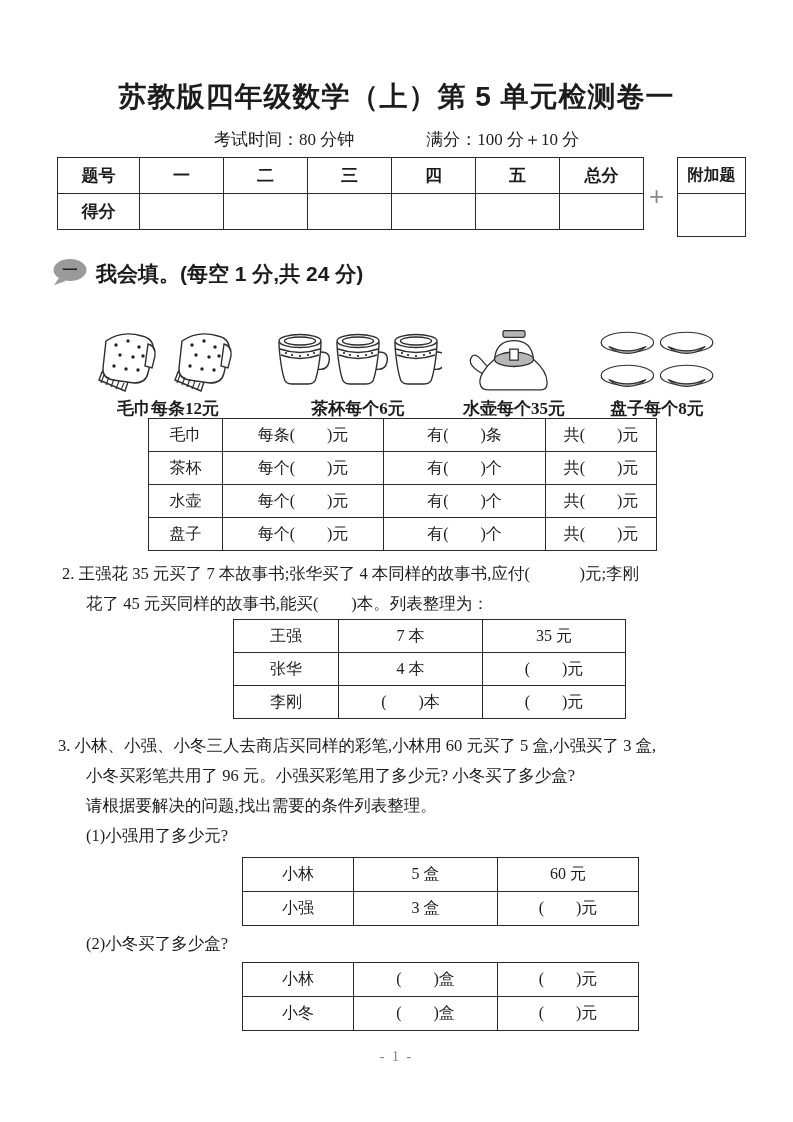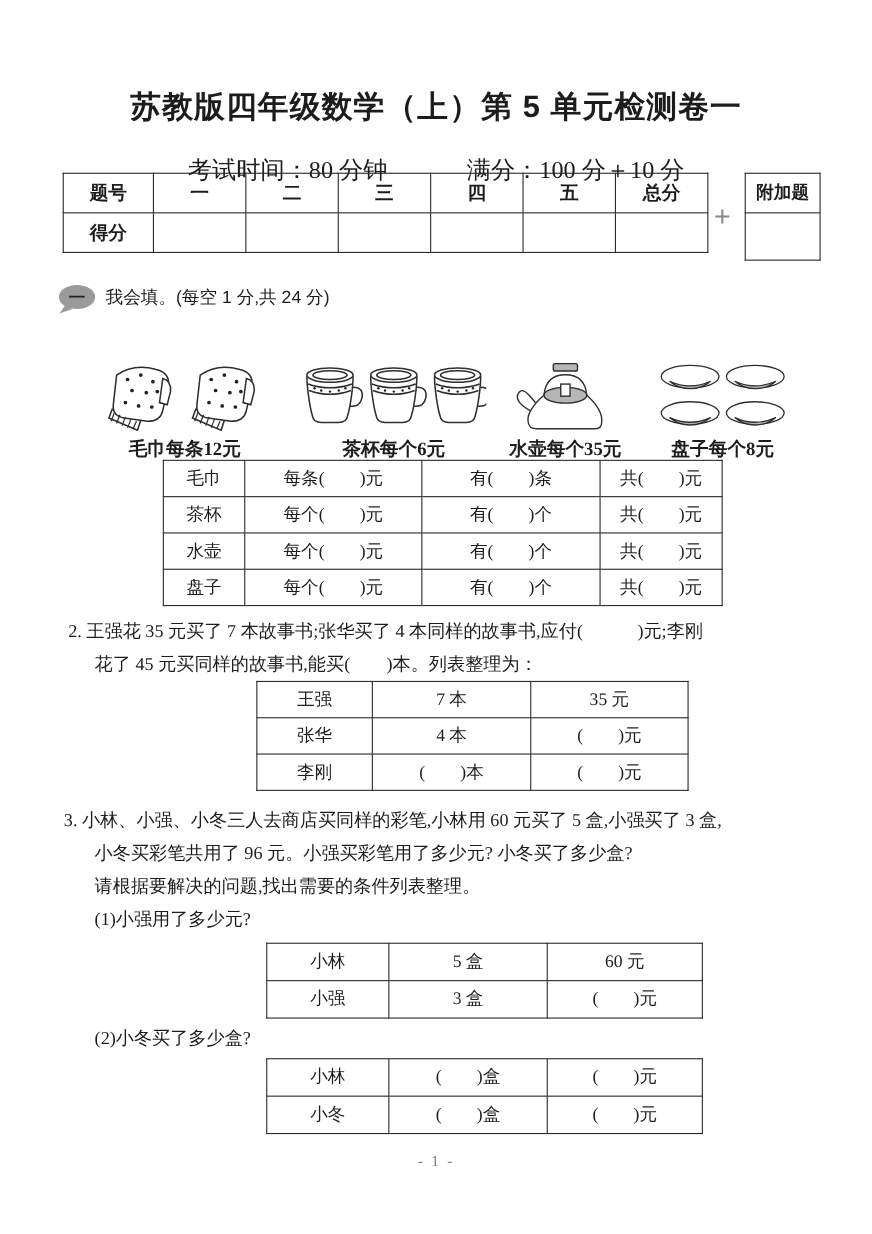--- a/index.html
+++ b/index.html
@@ -11,43 +11,42 @@
 
   
   .exam-title{
     position:absolute; top:78px; left:0; width:100%;
     text-align:center; font-family:"Liberation Sans","DejaVu Sans",sans-serif;
     font-weight:bold; font-size:28px; letter-spacing:1px;
   }
   .exam-info{
     position:absolute; top:128px; left:0; width:100%;
     display:flex; justify-content:center; gap:72px;
-    font-size:22px;
-    margin-top:12px;
+    font-size:17px;
   }
 
   
   table{border-collapse:collapse; table-layout:fixed;}
   td{padding:0; border:1px solid #2a2a2a; text-align:center; vertical-align:middle; overflow:hidden;}
   .score-table{position:absolute; left:57px; top:157px; width:586px;}
   .score-table td{height:35px; font-family:Liberation Sans, sans-serif; font-weight:bold; font-size:17px;}
   .plus-sign{
     position:absolute; left:649px; top:181px; font-size:26px; color:#8a8a8a;
     font-family:"Liberation Sans","DejaVu Sans",sans-serif;
   }
   .bonus-table{position:absolute; left:677px; top:157px; width:69px;}
   .bonus-table td{font-family:Liberation Serif, serif; font-weight:bold; font-size:16px;}
   .bonus-table .r1{height:35px;}
   .bonus-table .r2{height:42px;}
 
   
   .section-badge{position:absolute; left:52px; top:257px;}
   .section-title{
     position:absolute; left:96px; top:260px;
-    font-family:"Liberation Sans","DejaVu Sans",sans-serif; font-weight:normal; font-size:16px;
+    font-family:"Liberation Sans","DejaVu Sans",sans-serif; font-weight:bold; font-size:21px;
   }
 
   
   .qline{position:absolute; font-size:16.5px; white-space:nowrap;}
 
   
   .illus-group{position:absolute; top:328px; display:flex; flex-direction:column; align-items:center;}
   .illus-caption{font-size:17px; font-weight:600; margin-top:3px; white-space:nowrap;}
   .g-towel{left:86px;  width:164px;}
   .g-cup{left:276px; width:164px;}

